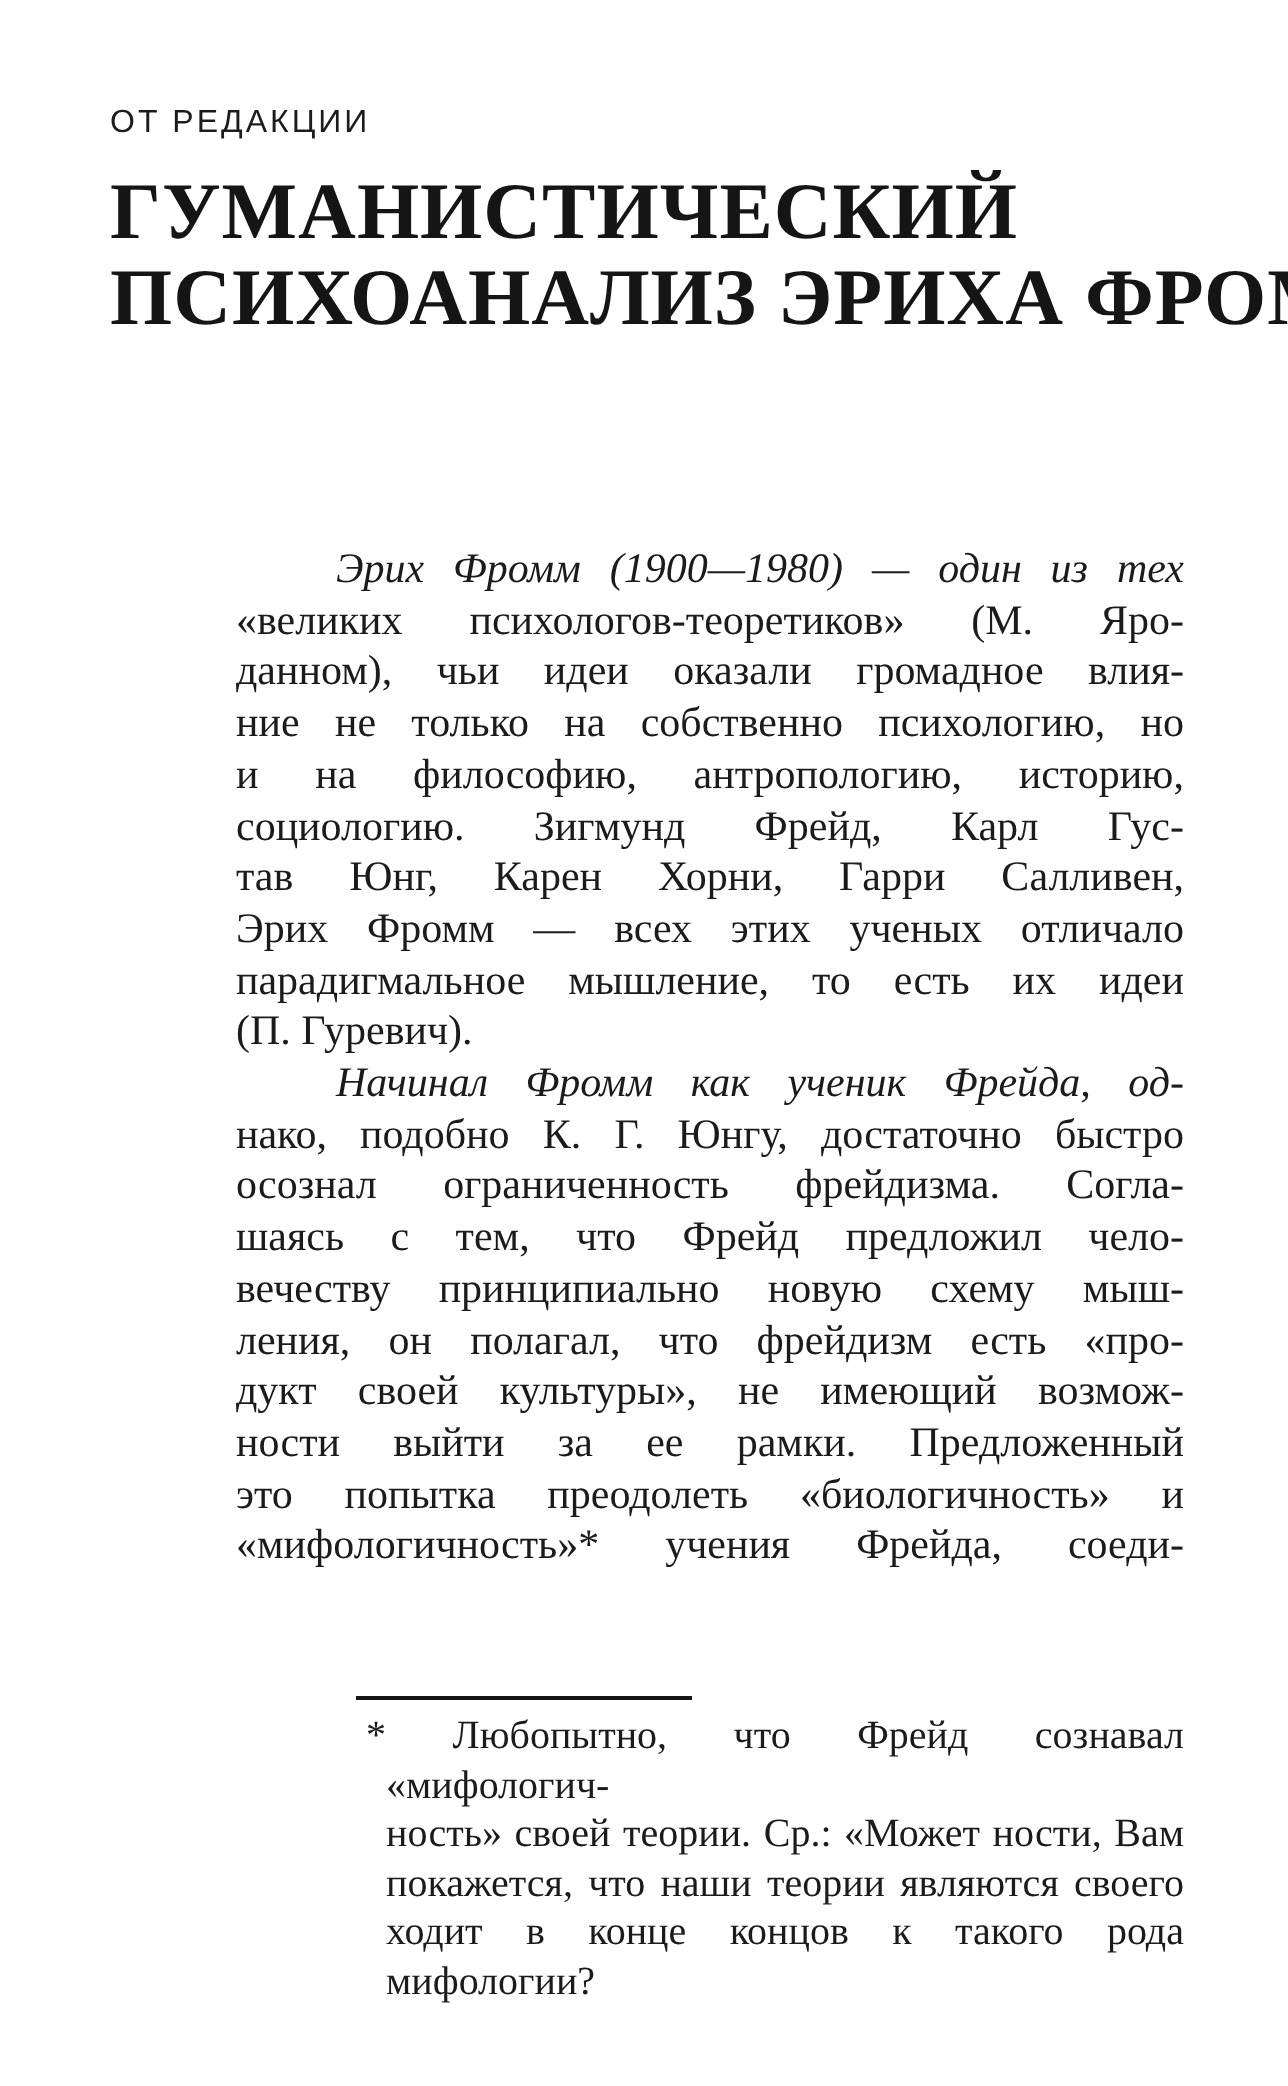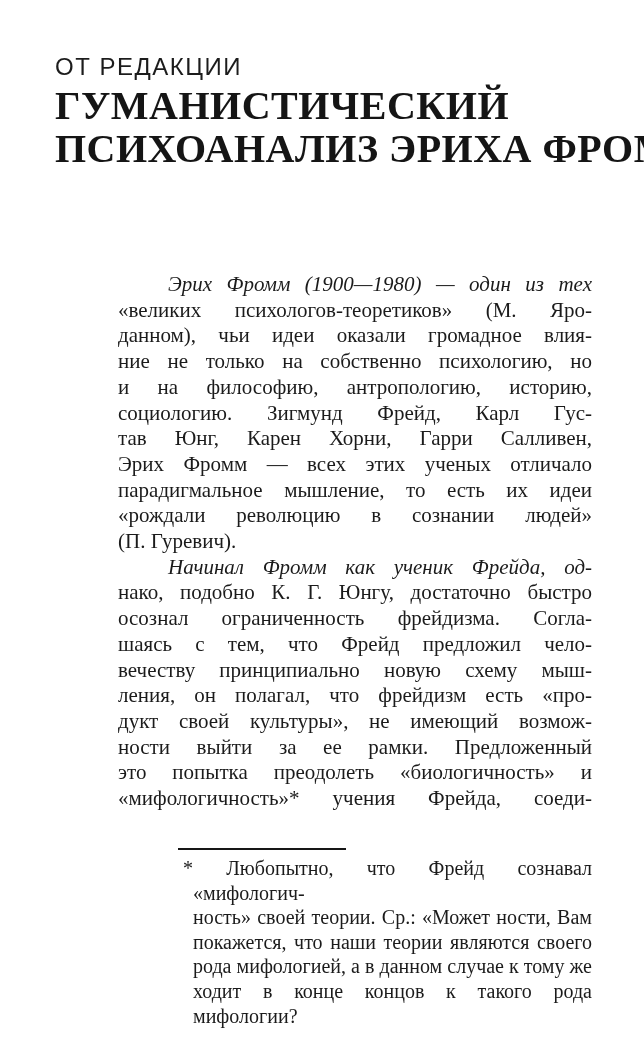--- a/index.html
+++ b/index.html
@@ -8,21 +8,21 @@
     width:644px;height:1043px;
     background:#ffffff;
     color:#1c1c1c;
     font-family:"Liberation Serif", serif;
     overflow:hidden;
     margin:0 auto;
   }
   .kicker{
     position:absolute;left:55px;top:53px;
     font-family:"Liberation Sans", sans-serif;
-    font-size:24px;font-weight:400;
+    font-size:16px;font-weight:400;
     letter-spacing:1.5px;
     color:#1c1c1c;
   }
   .title{
     position:absolute;left:55px;top:84px;margin:0;
     font-family:Liberation Serif, serif;
     font-size:40px;font-weight:700;
     line-height:43px;letter-spacing:0.5px;
     color:#151515;
   }
@@ -65,37 +65,35 @@
   <div class="body-text" id="body-text">
       <div class="line indent">Эрих Фромм (1900—1980) — один из тех</div>
       <div class="line">«великих психологов-теоретиков» (М. Яро-</div>
       <div class="line">данном), чьи идеи оказали громадное влия-</div>
       <div class="line">ние не только на собственно психологию, но</div>
       <div class="line">и на философию, антропологию, историю,</div>
       <div class="line">социологию. Зигмунд Фрейд, Карл Гус-</div>
       <div class="line">тав Юнг, Карен Хорни, Гарри Салливен,</div>
       <div class="line">Эрих Фромм — всех этих ученых отличало</div>
       <div class="line">парадигмальное мышление, то есть их идеи</div>
-      <div class="line">«рождали революцию в сознании людей»</div>
       <div class="line flush">(П. Гуревич).</div>
       <div class="line indent">Начинал Фромм как ученик Фрейда, од-</div>
       <div class="line">нако, подобно К. Г. Юнгу, достаточно быстро</div>
       <div class="line">осознал ограниченность фрейдизма. Согла-</div>
       <div class="line">шаясь с тем, что Фрейд предложил чело-</div>
       <div class="line">вечеству принципиально новую схему мыш-</div>
       <div class="line">ления, он полагал, что фрейдизм есть «про-</div>
       <div class="line">дукт своей культуры», не имеющий возмож-</div>
       <div class="line">ности выйти за ее рамки. Предложенный</div>
       <div class="line">это попытка преодолеть «биологичность» и</div>
       <div class="line">«мифологичность»* учения Фрейда, соеди-</div>
     </div>
 
   <div class="fn-rule"></div>
 
   <div class="footnote" id="footnote">
       <div class="line hang">* Любопытно, что Фрейд сознавал «мифологич-</div>
       <div class="line">ность» своей теории. Ср.: «Может ности, Вам</div>
       <div class="line">покажется, что наши теории являются своего</div>
-      <div class="line">рода мифологией, а в данном случае к тому же</div>
       <div class="line">ходит в конце концов к такого рода мифологии?</div>
     </div>
 
 </div>
 
 </body></html>

